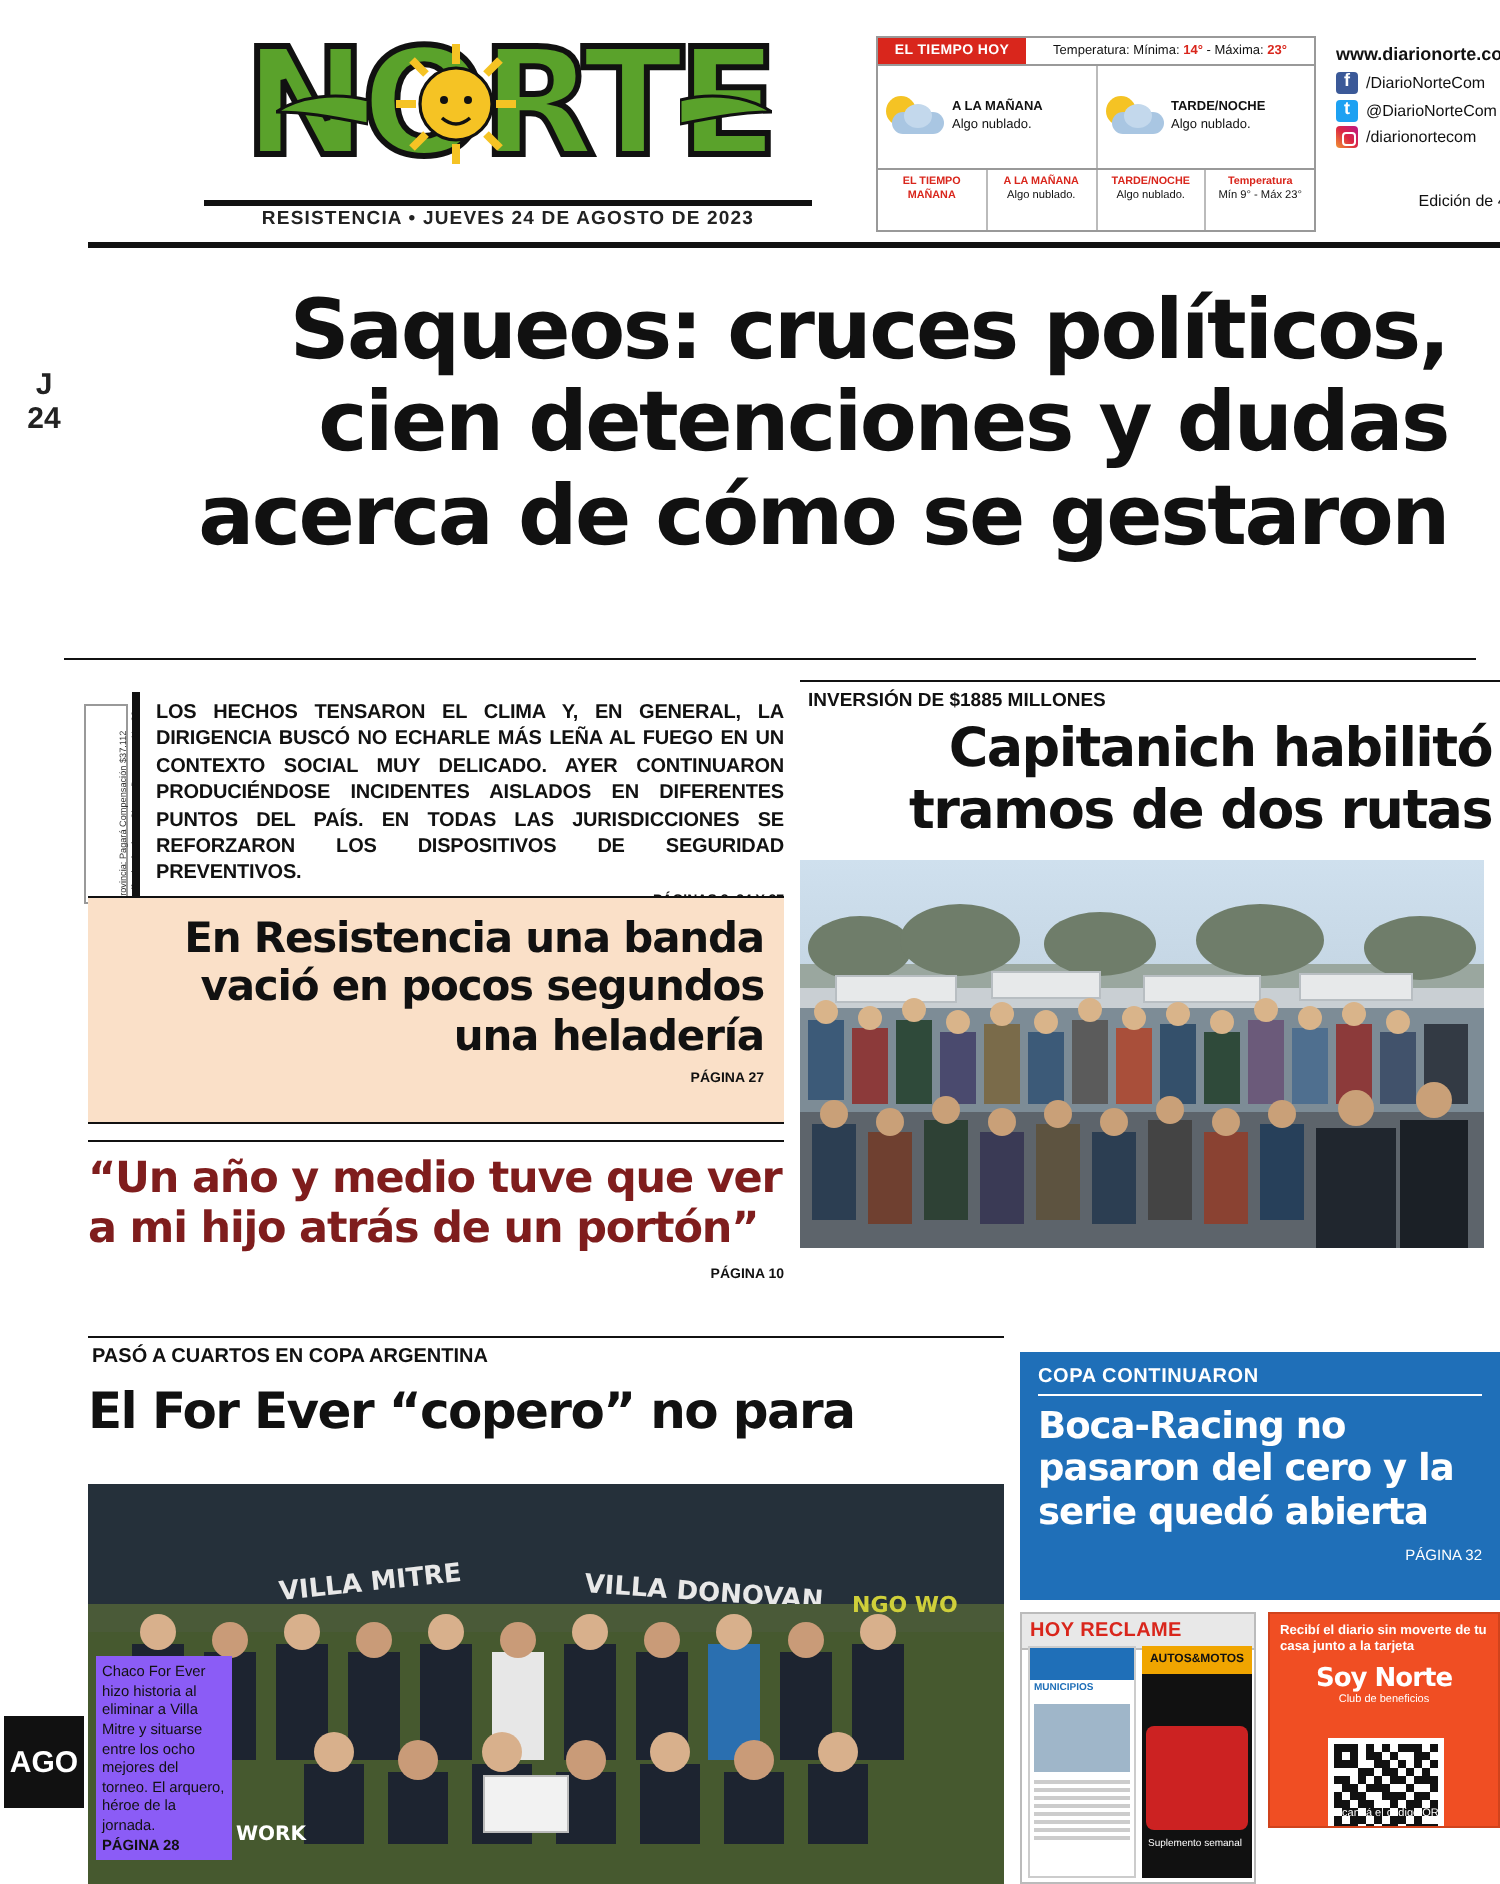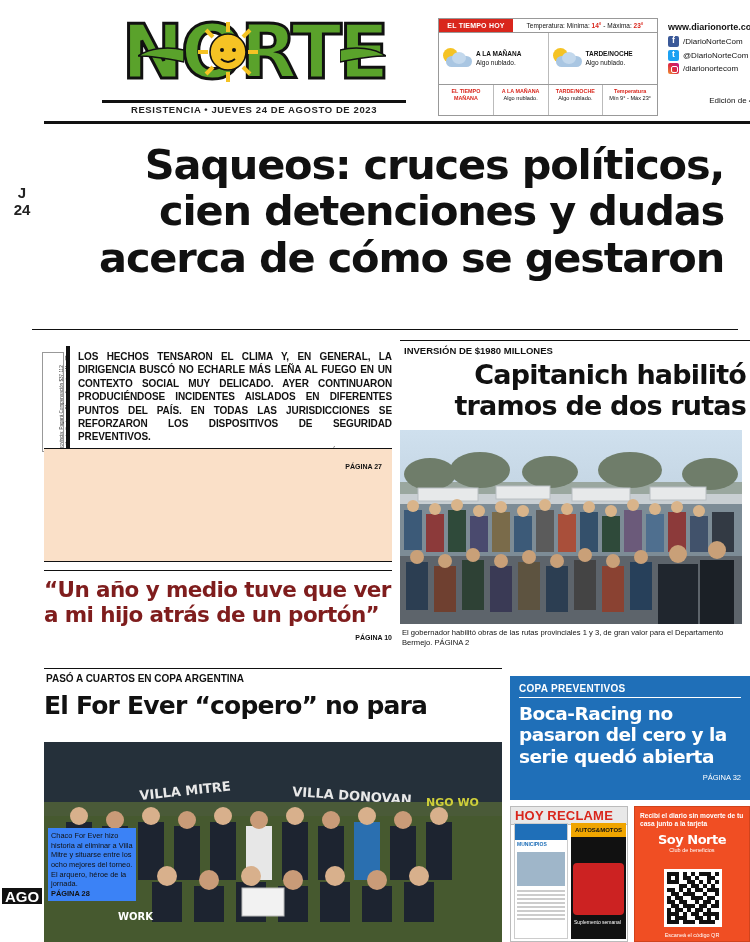--- a/index.html
+++ b/index.html
@@ -17,21 +17,21 @@
   .left-rail {
     position:absolute; left:0; top:0; width:44px; height:942px;
     background:#ffffff;
   }
   .rail-date {
     position:absolute; left:6px; top:185px; width:32px;
     text-align:center; font-weight:bold; font-size:15px; line-height:1.1;
     color:#222;
   }
   .rail-ago {
-    position:absolute; left:2px; bottom:38px; width:40px; height:16px;
+    position:absolute; left:2px; bottom:38px; width:40px; height:46px;
     background:#111; color:#fff; font-weight:bold; font-size:15px;
     display:flex; align-items:center; justify-content:center;
   }
 
   
   .masthead {
     position:absolute; left:44px; top:0; width:706px; height:124px;
     border-bottom:3px solid #111;
     background:#fff;
   }
@@ -215,22 +215,22 @@
   .sports h2 {
     margin:4px 0 8px 0;
     font-family:"DejaVu Sans", sans-serif;
     font-weight:bold; font-size:25px; letter-spacing:-0.8px; color:#111;
   }
   .sports-photo {
     position:absolute; left:0; top:74px; width:458px; height:200px; overflow:hidden;
     background:#2b3a20;
   }
   .sports-text {
-    position:absolute; left:4px; top:160px; width:88px;
-    font-size:7.4px; line-height:1.3; color:#111; background:#3b82f6; padding:3px;
+    position:absolute; left:4px; top:160px; width:68px;
+    font-size:7.4px; line-height:1.3; color:#111; background:#8b5cf6; padding:3px;
   }
   .sports-text .pg { font-weight:bold; }
 
   
   .lib-box {
     position:absolute; left:510px; top:676px; width:240px; height:124px;
     background:#1f6fb8; color:#fff; padding:7px 9px;
   }
   .lib-kicker { font-size:10px; font-weight:bold; letter-spacing:.3px; }
   .lib-rule { height:1px; background:#fff; margin:3px 0 5px 0; }
@@ -240,42 +240,42 @@
   }
   .lib-ref { text-align:right; font-size:7.5px; font-weight:normal; margin-top:6px; }
 
   
   .ad-reclame {
     position:absolute; left:510px; top:806px; width:118px; height:136px;
     background:#fff; border:1px solid #bbb; overflow:hidden;
   }
   .ad-reclame .hd {
     height:18px; background:#e8e8e8; border-bottom:1px solid #bbb;
-    font-size:13px; font-weight:bold; color:#d9261c; display:flex;
+    font-size:10px; font-weight:bold; color:#d9261c; display:flex;
     align-items:center; padding-left:4px; letter-spacing:.2px;
   }
   .mini-paper {
     position:absolute; left:3px; top:16px; width:54px; height:116px;
     background:#fff; border:1px solid #ccc; overflow:hidden;
   }
   .mini-paper .mp-top { height:16px; background:#1f6fb8; }
   .mini-paper .mp-title { font-size:5px; font-weight:bold; color:#1f6fb8; padding:2px; line-height:1.1; }
   .mini-paper .mp-img { height:34px; background:#9fb6c9; margin:2px; }
   .mini-paper .mp-lines { padding:2px; }
   .mini-paper .mp-lines i { display:block; height:2px; background:#ccc; margin-bottom:2px; }
   .mini-moto {
     position:absolute; left:60px; top:16px; width:55px; height:116px;
     background:#111; overflow:hidden;
   }
   .mini-moto .mm-hd { height:14px; background:#f0a500; font-size:6px; font-weight:bold; color:#111; display:flex; align-items:center; justify-content:center; }
   .mini-moto .mm-img { position:absolute; left:2px; top:40px; width:51px; height:52px; background:#c22; border-radius:4px; }
   .mini-moto .mm-txt { position:absolute; left:3px; top:96px; width:49px; font-size:5px; color:#fff; line-height:1.2; }
 
   .ad-qr {
-    position:absolute; left:634px; top:806px; width:116px; height:136px;
+    position:absolute; left:634px; top:806px; width:116px; height:108px;
     background:#f04e23; overflow:hidden; border:1px solid #d0431c;
   }
   .ad-qr .qr-txt {
     font-size:6.6px; color:#fff; padding:5px 5px 2px 5px; line-height:1.25; font-weight:bold;
   }
   .ad-qr .qr-logo {
     font-size:13px; font-weight:bold; color:#fff; text-align:center; letter-spacing:-0.5px;
     margin-top:2px; font-family:"DejaVu Sans", sans-serif;
   }
   .ad-qr .qr-sub { font-size:5.5px; color:#fff; text-align:center; }
@@ -413,32 +413,33 @@
   <div class="vert-note">
     <span>Provincia: Pagará Compensación $37.112 Tarifas instituciones Chaqueñas, art. art.No. 38</span>
   </div>
   <div class="lead-box">
     <p>LOS HECHOS TENSARON EL CLIMA Y, EN GENERAL, LA DIRIGENCIA BUSCÓ NO ECHARLE MÁS LEÑA AL FUEGO EN UN CONTEXTO SOCIAL MUY DELICADO. AYER CONTINUARON PRODUCIÉNDOSE INCIDENTES AISLADOS EN DIFERENTES PUNTOS DEL PAÍS. EN TODAS LAS JURISDICCIONES SE REFORZARON LOS DISPOSITIVOS DE SEGURIDAD PREVENTIVOS.</p>
     <div class="lead-ref">PÁGINAS 3, 24 Y 27</div>
   </div>
 </div>
 
 <div class="orange-box">
+  <h2>En Resistencia una banda vació en pocos segundos una heladería</h2>
   <div class="ref">PÁGINA 27</div>
 </div>
 
 <div class="juzgado">
   <div class="rule"></div>
   <h2>“Un año y medio tuve que ver a mi hijo atrás de un portón”</h2>
   <div class="ref">PÁGINA 10</div>
 </div>
 
 <div class="right-col">
   <div class="rc-rule"></div>
-  <div class="rc-kicker">INVERSIÓN DE $1980 MILLONES</div>
+  <div class="rc-kicker">INVERSIÓN DE $1885 MILLONES</div>
   <h2 class="rc-head">Capitanich habilitó tramos de dos rutas</h2>
 
   <div class="photo">
     <svg width="342" height="194" viewBox="0 0 342 194" preserveAspectRatio="none">
       <defs>
         <linearGradient id="sky" x1="0" y1="0" x2="0" y2="1">
           <stop offset="0%" stop-color="#cfe0ee"></stop>
             <stop offset="100%" stop-color="#aebfcd"></stop>
         </linearGradient>
       </defs>
@@ -514,21 +515,20 @@
           <circle cx="129" cy="127" r="7"></circle>
           <circle cx="157" cy="131" r="7"></circle>
         <circle cx="185" cy="125" r="7"></circle>
           <circle cx="213" cy="131" r="7"></circle>
           <circle cx="241" cy="127" r="7"></circle>
         <circle cx="278" cy="124" r="9"></circle>
           <circle cx="317" cy="120" r="9"></circle>
       </g>
     </svg>
   </div>
-  <div class="caption">El gobernador habilitó obras de las rutas provinciales 1 y 3, de gran valor para el Departamento Bermejo. PÁGINA 2</div>
 </div>
 
 <div class="sports">
   <div class="rule"></div>
   <div class="kicker2">PASÓ A CUARTOS EN COPA ARGENTINA</div>
   <h2>El For Ever “copero” no para</h2>
 
   <div class="sports-photo">
     <svg width="458" height="200" viewBox="0 0 458 200" preserveAspectRatio="none">
       <rect width="458" height="200" fill="#3a4a2e"></rect>
@@ -587,21 +587,21 @@
       <text x="74" y="178" fill="#fff" font-family="DejaVu Sans" font-weight="bold" font-size="10">WORK</text>
     </svg>
   </div>
   <div class="sports-text">
     <div>Chaco For Ever hizo historia al eliminar a Villa Mitre y situarse entre los ocho mejores del torneo. El arquero, héroe de la jornada.</div>
     <div class="pg">PÁGINA 28</div>
   </div>
 </div>
 
 <div class="lib-box">
-  <div class="lib-kicker">COPA PREVENTIVOS</div>
+  <div class="lib-kicker">COPA CONTINUARON</div>
   <div class="lib-rule"></div>
   <h2>Boca-Racing no pasaron del cero y la serie quedó abierta</h2>
   <div class="lib-ref">PÁGINA 32</div>
 </div>
 
 <div class="ad-reclame">
   <div class="hd">HOY RECLAME</div>
   <div class="mini-paper">
     <div class="mp-top"></div>
     <div class="mp-title">MUNICIPIOS</div>

